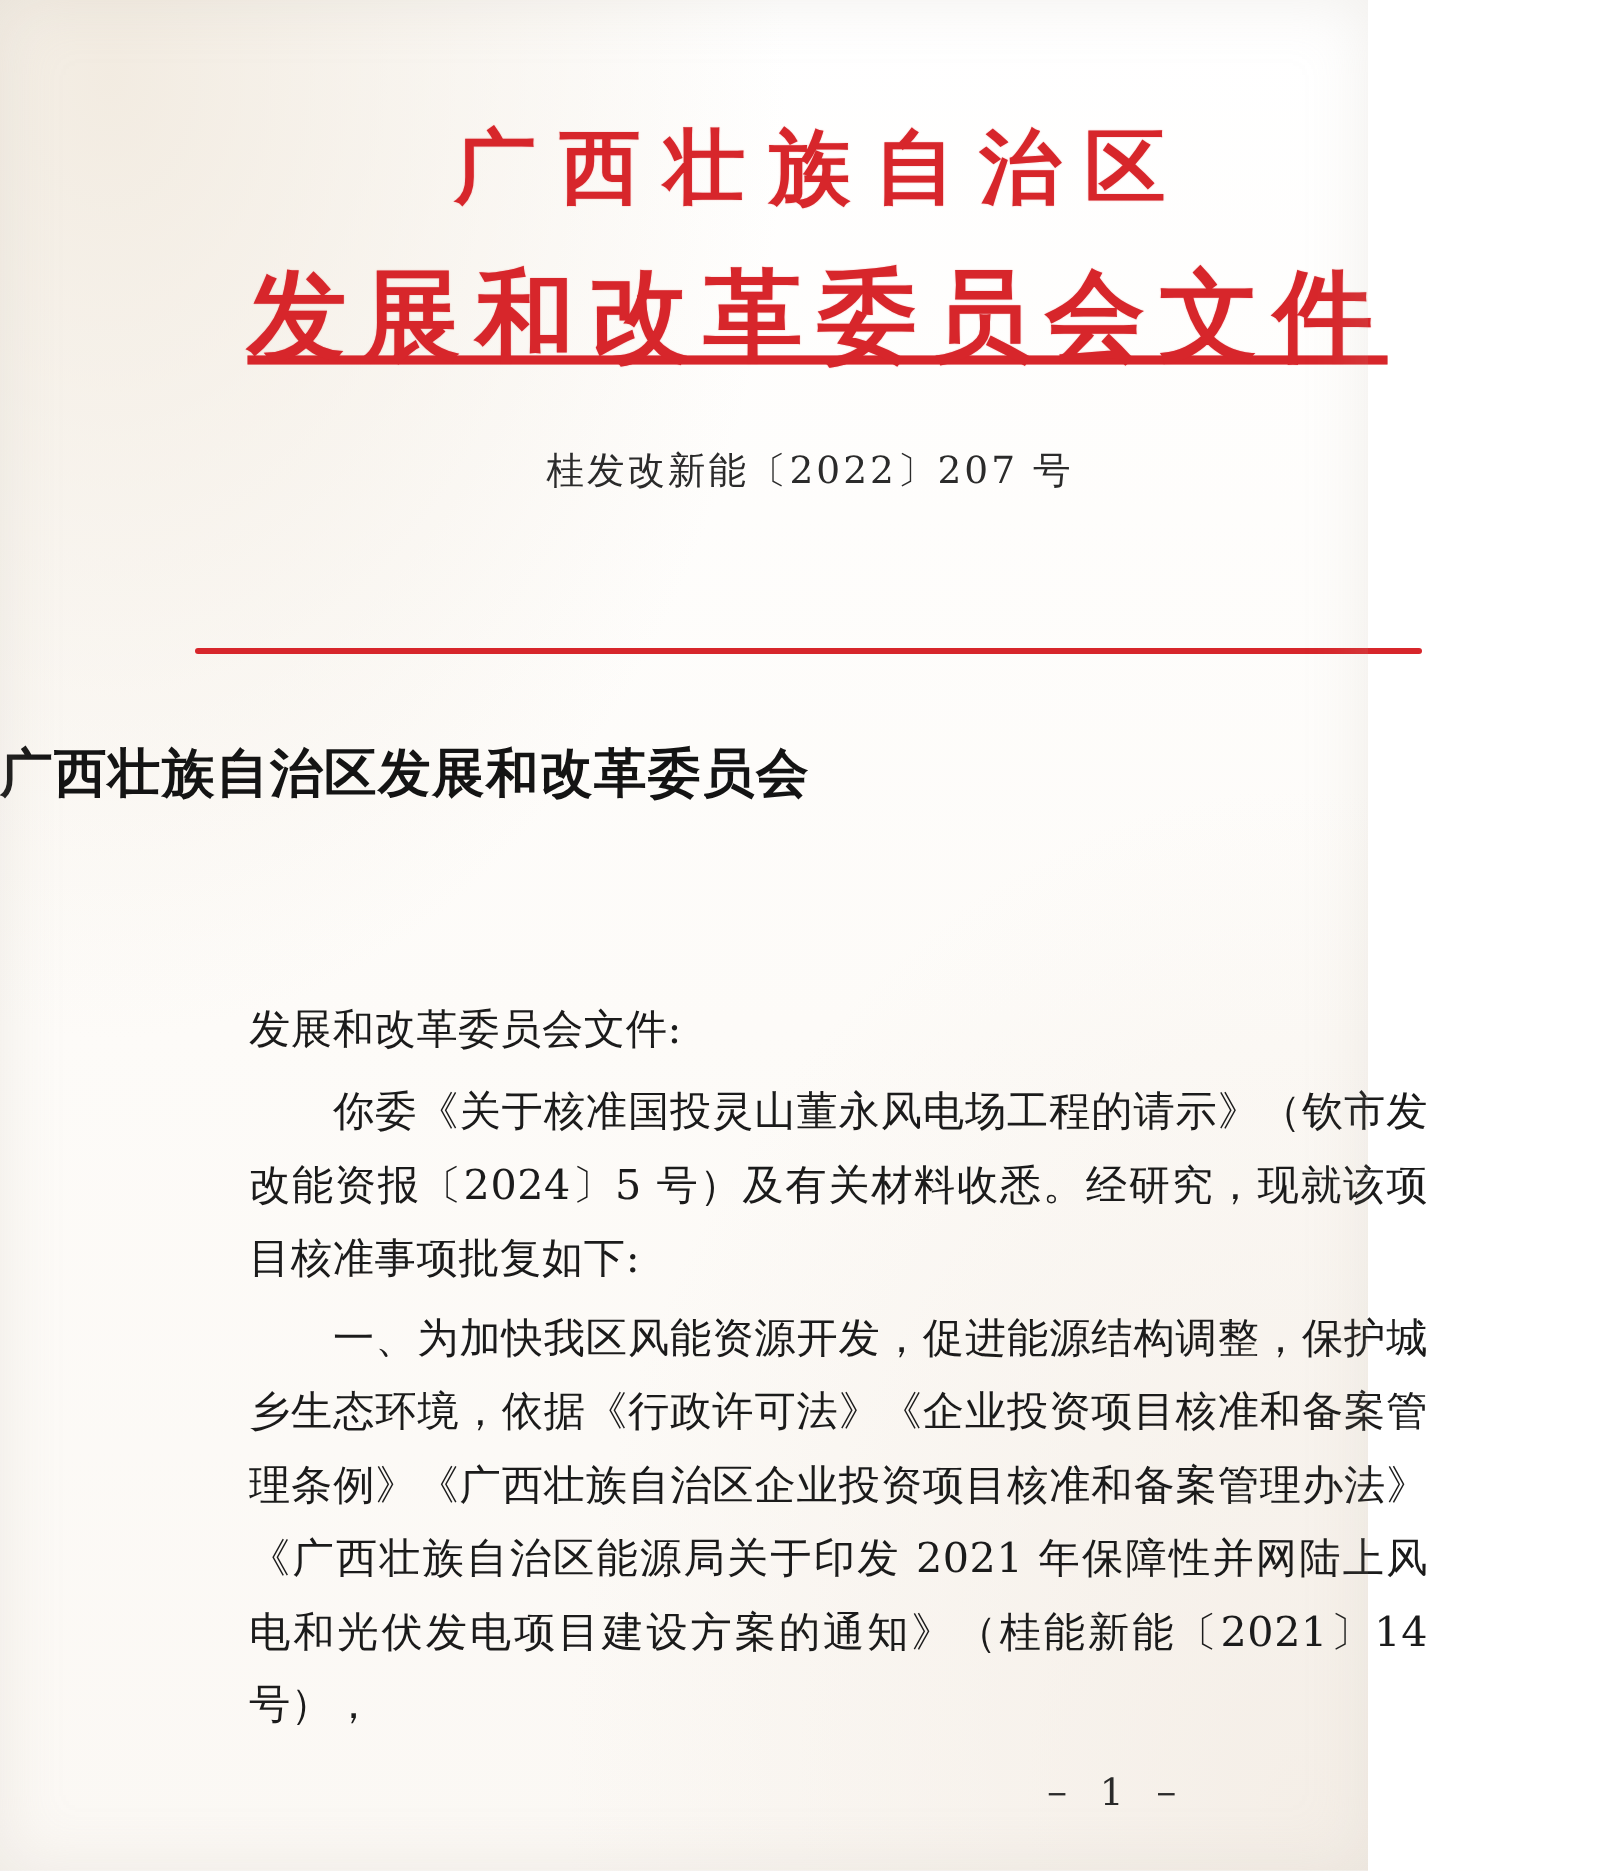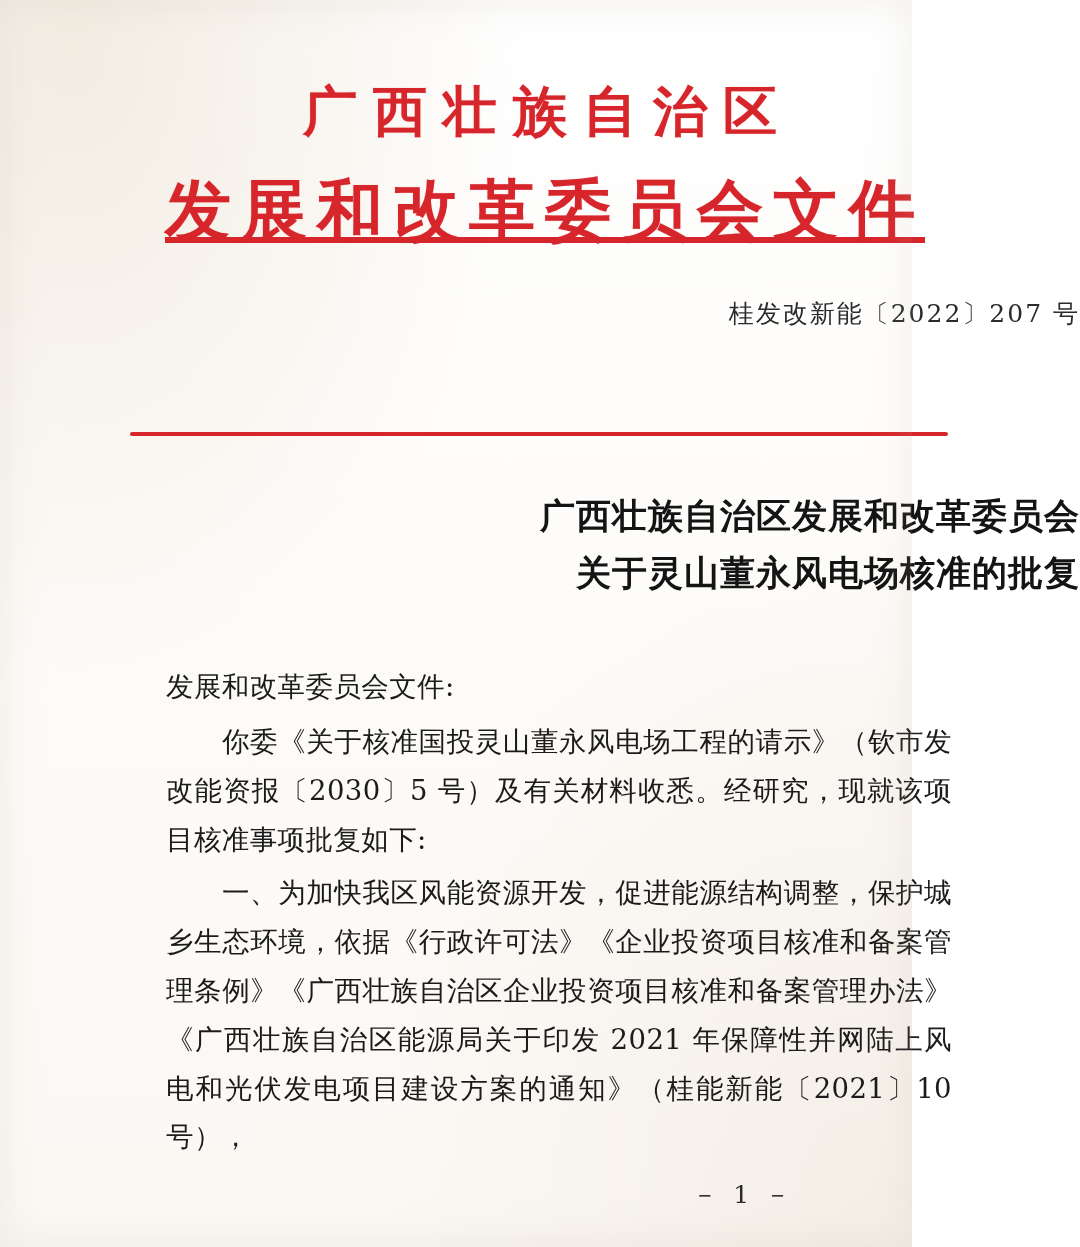--- a/index.html
+++ b/index.html
@@ -59,37 +59,36 @@
     margin-top: 22px;
     text-shadow: 0 0 1px rgba(215,38,43,0.4);
     text-decoration: underline;
   }
   .doc-number {
     margin-top: 44px;
     font-size: 25px;
     letter-spacing: 2px;
     color: #2b2b2b;
     font-family: "DejaVu Serif", "Liberation Serif", serif;
-    text-align: right;
   }
   .red-rule {
     position: absolute;
     top: 432px;
     left: 130px;
     width: 818px;
     height: 4px;
     background: #d7262b;
     border-radius: 2px;
   }
   .title-block {
     position: absolute;
     top: 488px;
     left: 0;
     width: 1080px;
-    text-align: right;
+    text-align: left;
   }
   .doc-title-line {
     font-family: "DejaVu Serif", "Liberation Serif", serif;
     font-weight: bold;
     font-size: 35px;
     letter-spacing: 1px;
     line-height: 1.62;
     color: #141414;
   }
   .body-block {
@@ -138,25 +137,24 @@
   <div class="header-block">
     <div class="doc-org-line1">广西壮族自治区</div>
     <div class="doc-org-line2">发展和改革委员会文件</div>
     <div class="doc-number">桂发改新能〔2022〕207 号</div>
   </div>
 
   <div class="red-rule"></div>
 
   <div class="title-block">
     <div class="doc-title-line">广西壮族自治区发展和改革委员会</div>
-    <div class="doc-title-line">关于灵山董永风电场核准的批复</div>
   </div>
 
   <div class="body-block">
     <p class="para salutation">发展和改革委员会文件:</p>
-    <p class="para indent">你委《关于核准国投灵山董永风电场工程的请示》（钦市发改能资报〔2030〕5 号）及有关材料收悉。经研究，现就该项目核准事项批复如下:</p>
-    <p class="para indent">一、为加快我区风能资源开发，促进能源结构调整，保护城乡生态环境，依据《行政许可法》《企业投资项目核准和备案管理条例》《广西壮族自治区企业投资项目核准和备案管理办法》《广西壮族自治区能源局关于印发 2021 年保障性并网陆上风电和光伏发电项目建设方案的通知》（桂能新能〔2021〕10 号），</p>
+    <p class="para indent">你委《关于核准国投灵山董永风电场工程的请示》（钦市发改能资报〔2024〕5 号）及有关材料收悉。经研究，现就该项目核准事项批复如下:</p>
+    <p class="para indent">一、为加快我区风能资源开发，促进能源结构调整，保护城乡生态环境，依据《行政许可法》《企业投资项目核准和备案管理条例》《广西壮族自治区企业投资项目核准和备案管理办法》《广西壮族自治区能源局关于印发 2021 年保障性并网陆上风电和光伏发电项目建设方案的通知》（桂能新能〔2021〕14 号），</p>
   </div>
 
   <div class="page-number">－ 1 －</div>
 
   <div class="edge-shadow"></div>
 </div>
 
 </body></html>

